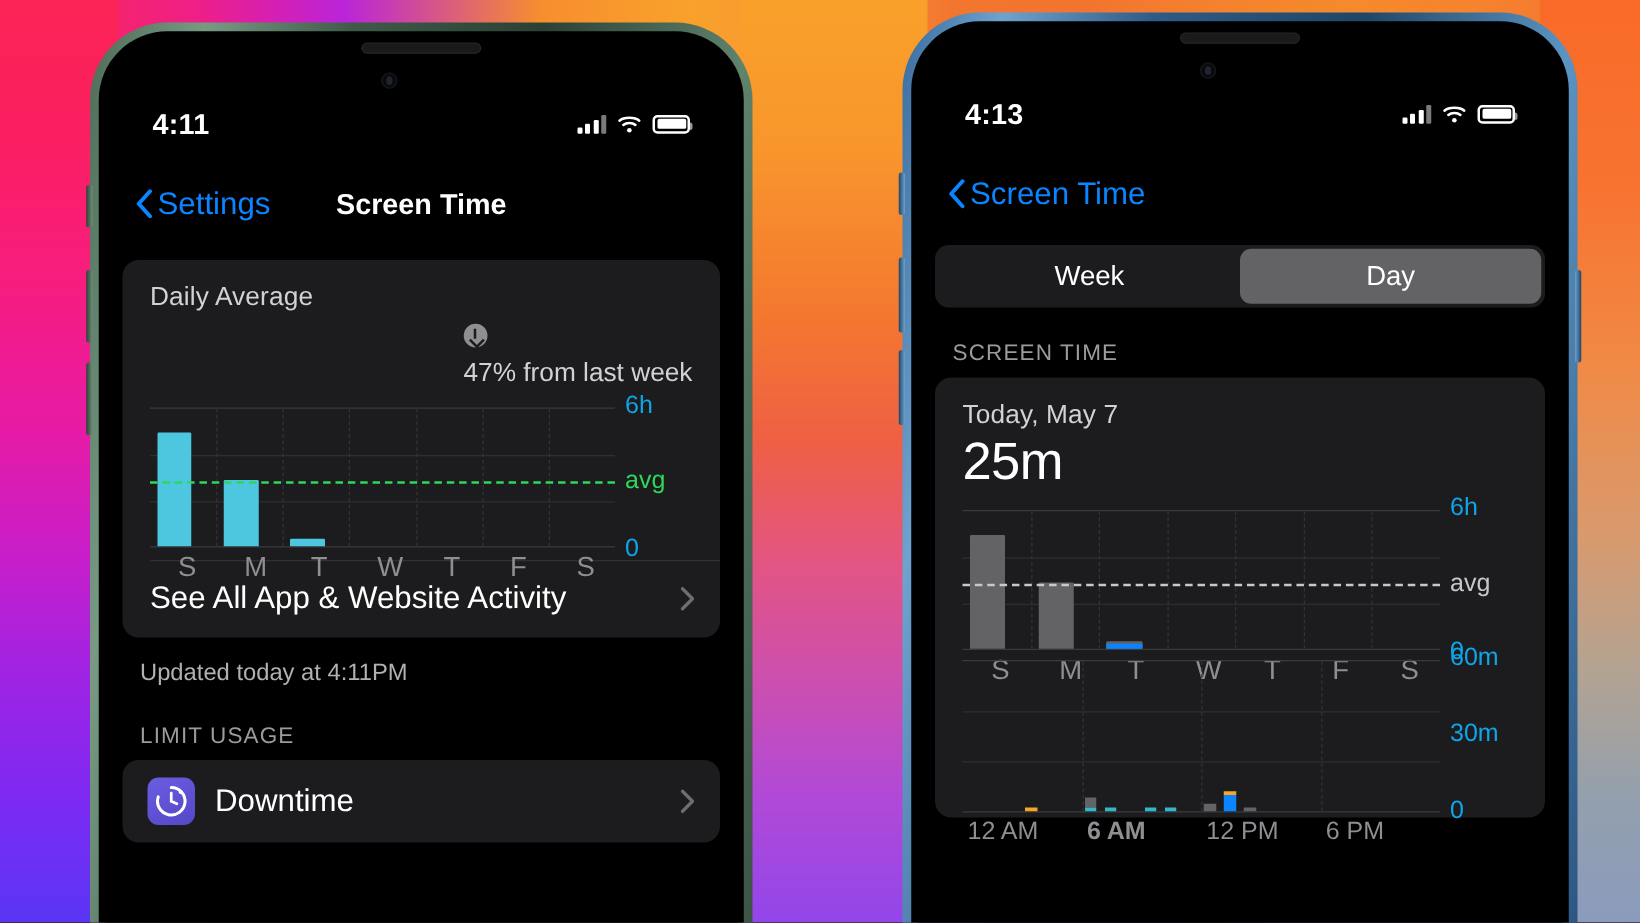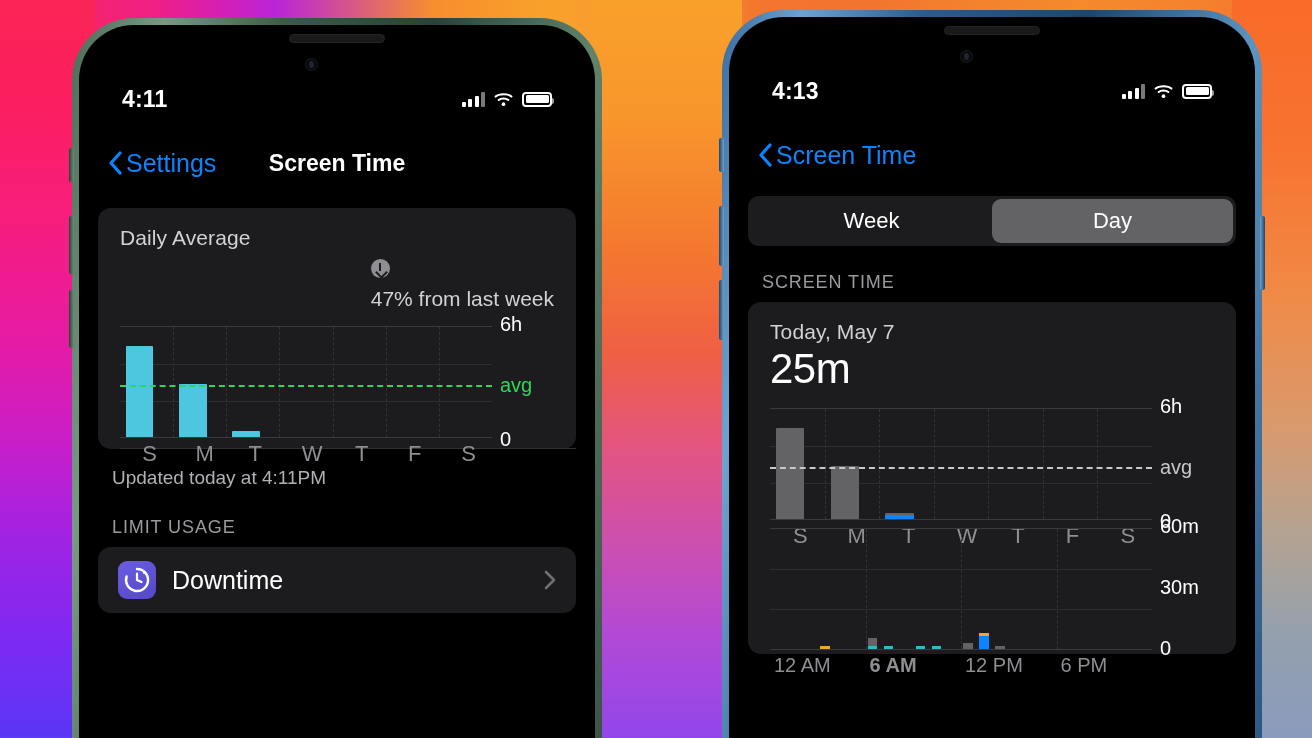--- a/index.html
+++ b/index.html
@@ -227,21 +227,21 @@
     position: absolute; left: 0; right: 62px; height: 0;
     border-top: 2.5px dashed #2fd65c;
   }
   .avg-label {
     position: absolute; right: 0; width: 60px;
     color: #2fd65c; font-size: 20px; transform: translateY(-50%);
     padding-left: 6px;
   }
   .axis-y {
     position: absolute; right: 0; width: 60px;
-    color: #ffffff; font-size: 20px; padding-left: 6px;
+    color: #0ea5e9; font-size: 20px; padding-left: 6px;
   }
   .axis-x {
     position: absolute; left: 0; right: 62px; top: 100%;
     display: flex; margin-top: 3px;
   }
   .axis-x span {
     flex: 1 1 0; text-align: left; padding-left: 6%;
     color: #8e8e93; font-size: 22px;
   }
 
@@ -410,20 +410,28 @@
                 <span>W</span>
                 <span>T</span>
                 <span>F</span>
                 <span>S</span>
               </div>
             </div>
         </div>
 
         <div class="card-divider"></div>
 
+        <div class="row-link">
+          <span class="row-link-label">See All App &amp; Website Activity</span>
+          <span class="chev-right">
+            <svg viewBox="0 0 12 20" width="12" height="20">
+                <path d="M2 2 L10 10 L2 18" fill="none" stroke="#6d6d72" stroke-width="2.6" stroke-linecap="round" stroke-linejoin="round"></path>
+              </svg>
+          </span>
+        </div>
       </div>
 
       <div class="foot-note">Updated today at 4:11PM</div>
       <div class="sec-header">LIMIT USAGE</div>
 
       <div class="card">
         <div class="limit-row">
           <span class="app-icon">
             <svg viewBox="0 0 38 38" width="38" height="38">
               <path d="M19 8 A11 11 0 1 1 8.6 15.5" fill="none" stroke="#fff" stroke-width="2.4" stroke-linecap="round"></path>

